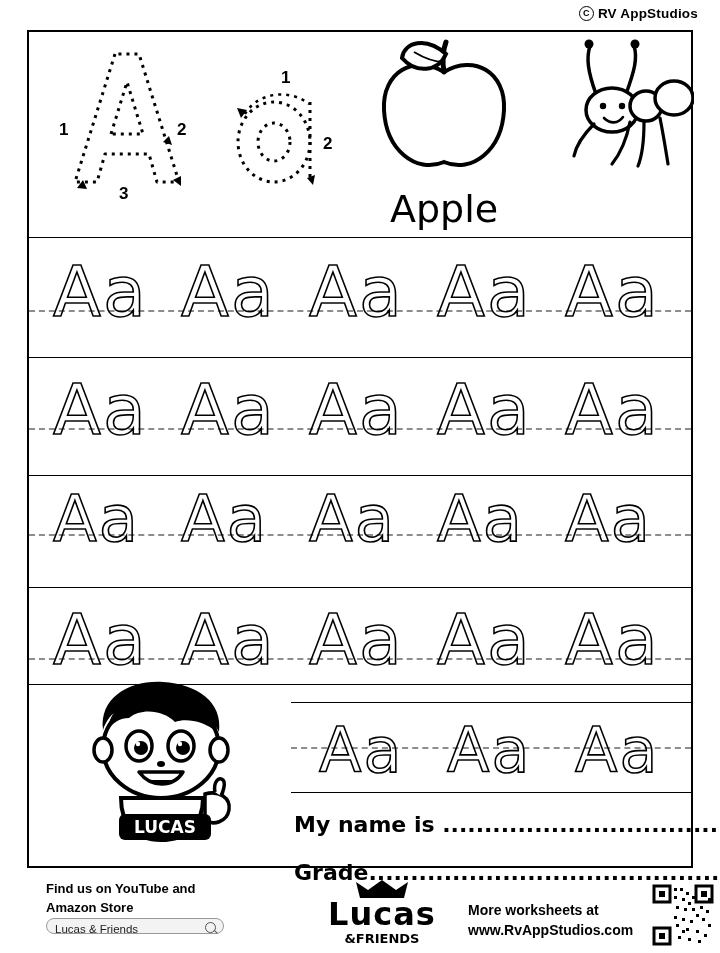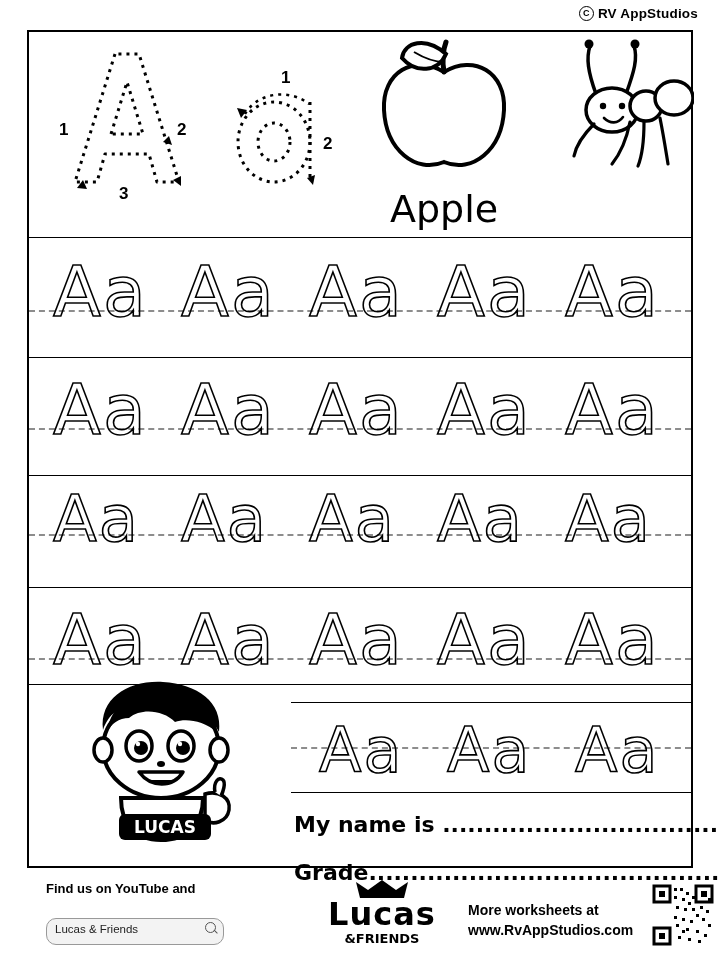--- a/index.html
+++ b/index.html
@@ -137,21 +137,21 @@
     top: 8px;
     font-size: 13px;
     font-weight: bold;
     line-height: 1.45;
   }
   .search-pill {
     position: absolute;
     left: 30px;
     top: 46px;
     width: 178px;
-    height: 27px;
+    height: 16px;
     border: 1px solid #999;
     border-radius: 10px;
     background: #f3f3f3;
     font-size: 11.5px;
     color: #222;
     line-height: 20px;
     padding: 0 8px;
     box-sizing: border-box;
   }
   .search-pill .mag {
@@ -363,20 +363,21 @@
 
       <rect x="56" y="140" width="92" height="26" rx="6" fill="#000"></rect>
       <text x="102" y="159" font-family="DejaVu Sans, sans-serif" font-size="17" font-weight="bold" fill="#fff" text-anchor="middle">LUCAS</text>
     </svg>
   </div>
 </div>
 
 <div class="footer">
   <div class="footer-left">
     <div>Find us on YouTube and</div>
+    <div>Amazon Store</div>
   </div>
 
   <div class="search-pill">
     <span>Lucas &amp; Friends</span>
     <span class="mag"></span>
   </div>
 
   <div class="footer-logo">
     <svg width="140" height="22" viewBox="0 0 140 22" style="display:block;margin:0 auto -2px;">
       <path d="M48 20 L44 4 L56 12 L70 2 L84 12 L96 4 L92 20 Z" fill="#000"></path>

